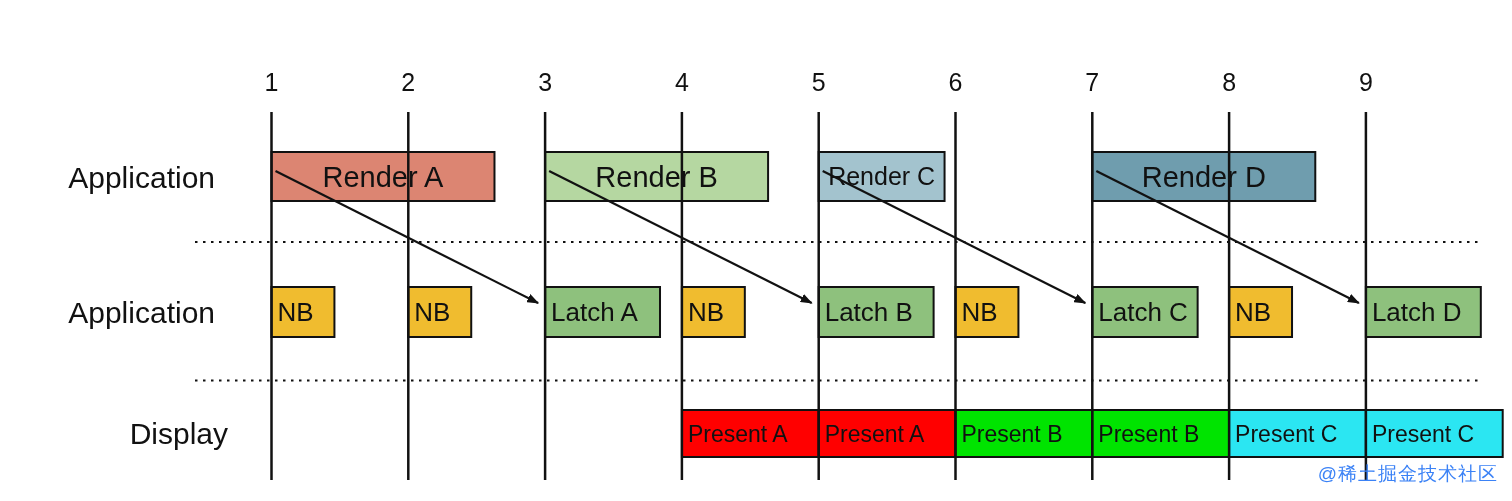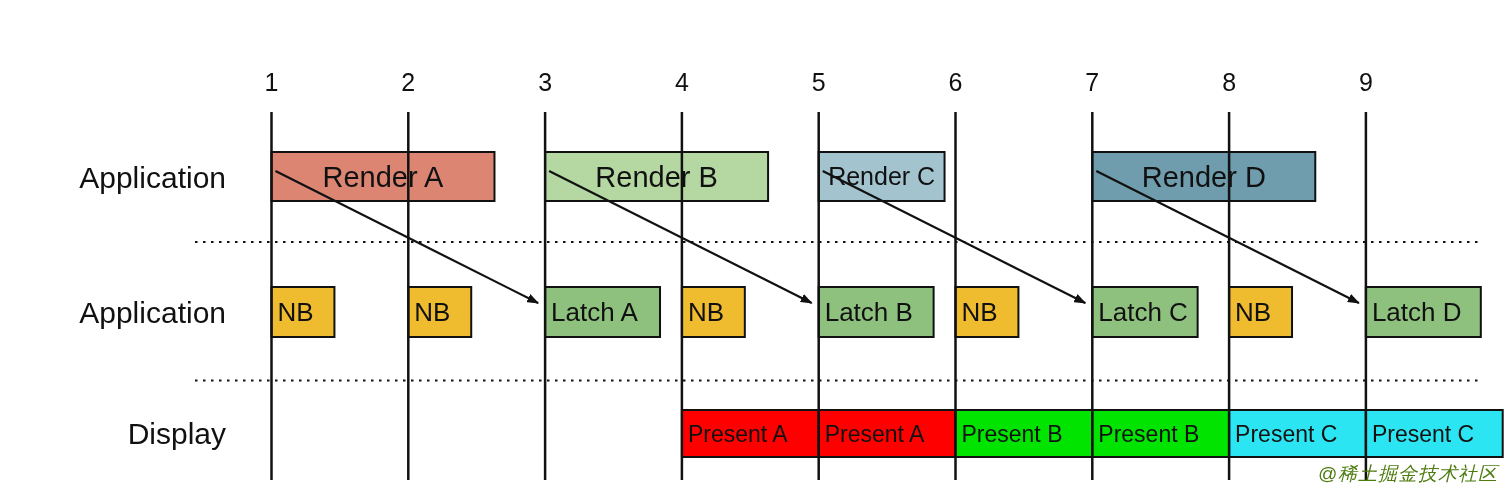--- a/index.html
+++ b/index.html
@@ -3,32 +3,31 @@
 <meta charset="utf-8">
 <style>
   html,body { margin:0; padding:0; background:#ffffff; }
   .stage {
     position:relative; width:1512px; height:501px;
     background:#ffffff; overflow:hidden;
     font-family:"Liberation Sans", sans-serif;
   }
   svg.diagram { position:absolute; left:0; top:0; }
   .row-label {
-    position:absolute; left:11px; width:215px;
+    position:absolute; left:0; width:215px;
     text-align:right; font-size:30px; color:#111;
     white-space:nowrap;
   }
   .row-label.app  { top:161px; }
   .row-label.comp { top:296px; }
-  .row-label.disp { top:417px; }
+  .row-label.disp { top:417px;padding-left:13px; }
   .watermark {
     position:absolute; right:14px; top:461px;
-    font-size:19px; color:#4d7c0f; letter-spacing:1px;
+    font-size:19px; color:#3b82f6; letter-spacing:1px;
     white-space:nowrap;
-    font-style:italic;
   }
 </style>
 </head>
 <body>
 
 <div class="stage">
   <svg class="diagram" id="diagram-svg" width="1512" height="501" viewBox="0 0 1512 501">
       <defs>
         <marker id="ah" markerWidth="12" markerHeight="9" refX="11" refY="4.5" orient="auto" markerUnits="userSpaceOnUse">
           <path d="M0,0 L12,4.5 L0,9 Z" fill="#111111"></path>

